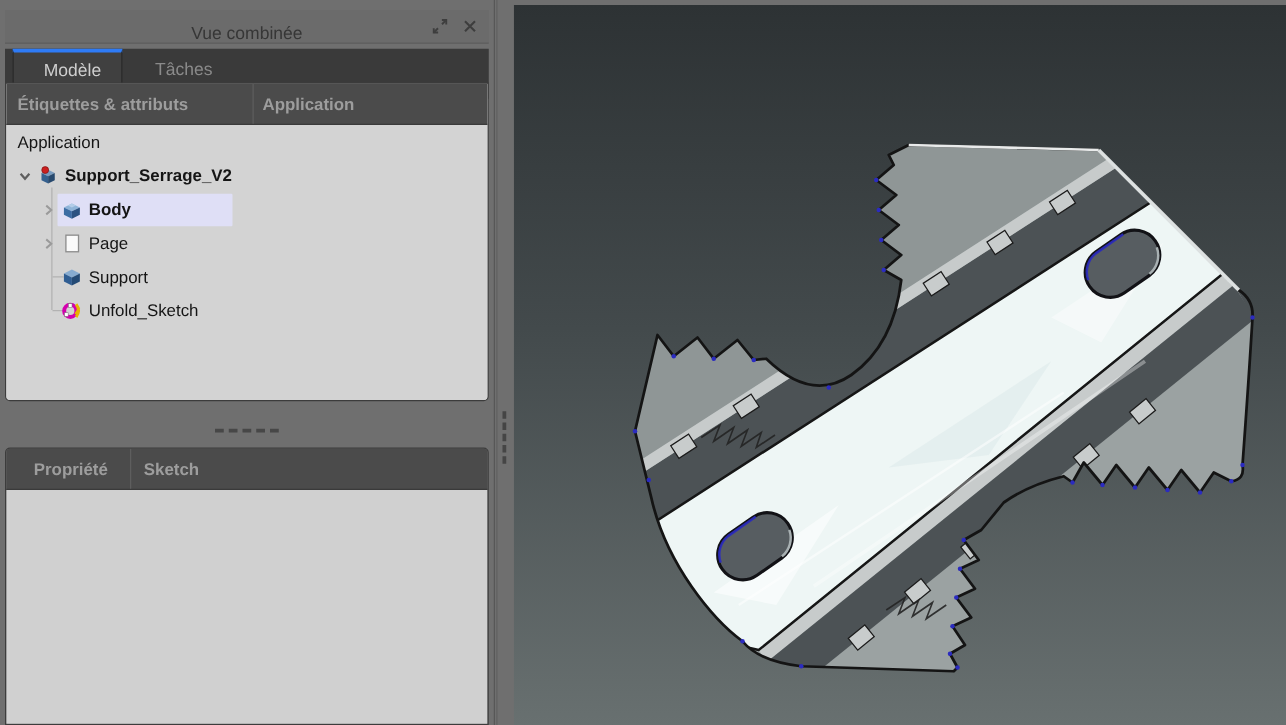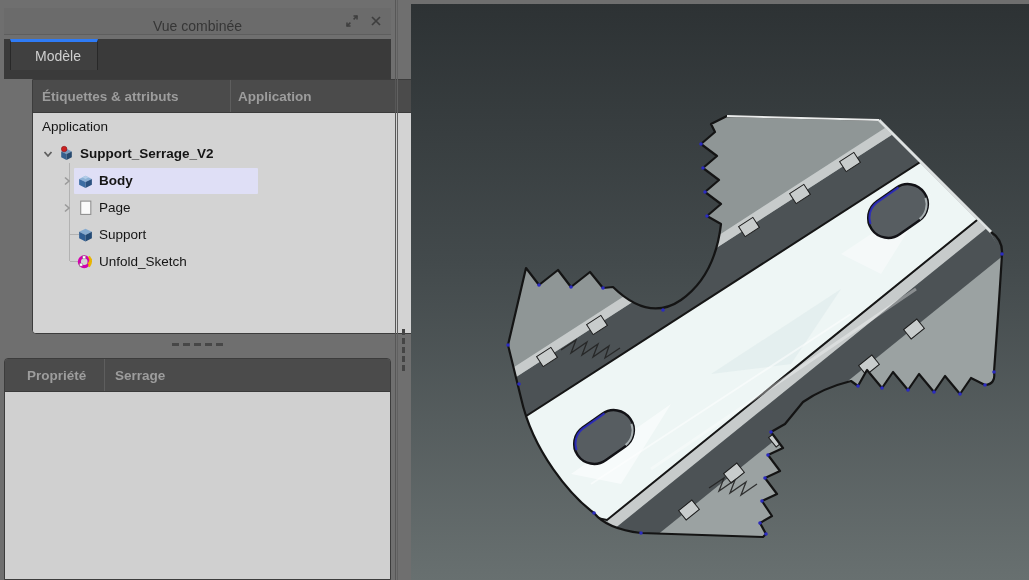--- a/index.html
+++ b/index.html
@@ -32,39 +32,38 @@
     height:31px;display:flex;align-items:center;justify-content:center;
     font-size:14px;cursor:pointer;padding-left:8px;
   }
   .tab.active{
     margin-left:6px;width:88px;background:#404040;color:#cfcfcf;
     border:1px solid #282828;border-top:3px solid var(--accent);border-bottom:none;
   }
   .tab.inactive{width:90px;color:#8a8a8a;}
   
   .treebox{
-    position:absolute;left:4px;top:79px;width:387px;height:255px;
+    position:absolute;left:4px;top:66px;width:387px;height:255px;
     border:1px solid #3c3c3c;border-radius:0 0 4px 4px;overflow:hidden;
     background:var(--tree-bg);
-    margin-left:28px;
   }
   .gridheader{display:flex;background:var(--header-bg);height:33px;align-items:center;
     border-bottom:1px solid #3a3a3a;}
   .gridheader .hcell{font-size:13.5px;font-weight:bold;color:#9d9d9d;padding-left:9px;height:100%;
     display:flex;align-items:center;}
   .treebox .hcell.c1{width:197px;}
   .treebox .hcell.c2{flex:1;border-left:1px solid #5e5e5e;padding-left:7px;}
   .tree-body{position:relative;height:221px;background:var(--tree-bg);}
   .trow{height:27px;display:flex;align-items:center;font-size:13.5px;color:#151515;position:relative;}
   .ind{display:inline-block;height:1px;}
   .expbox{width:14px;height:14px;display:flex;align-items:center;justify-content:center;flex:none;cursor:pointer;}
   .ticon{width:17px;height:17px;margin:0 5px 0 3px;flex:none;}
   .tlabel{white-space:nowrap;}
   .bold{font-weight:bold;}
-  .sel-wrap{display:flex;align-items:center;background:var(--selection);height:26px;width:184px;border-radius:1px;}
+  .sel-wrap{display:flex;align-items:center;background:var(--selection);height:26px;width:140px;border-radius:1px;}
   .vline{position:absolute;left:36px;top:50px;height:98px;border-left:1px solid #b2b2b2;}
   .stub{position:absolute;left:37px;width:9px;height:1px;background:#b2b2b2;}
   
   .hsplitter{position:absolute;left:4px;top:339px;width:387px;height:10px;
     display:flex;align-items:center;justify-content:center;gap:4px;cursor:row-resize;}
   .hsplitter i{display:block;width:7px;height:3px;background:#474747;}
   .vsplitter{position:absolute;left:391px;top:0;width:20px;height:580px;cursor:col-resize;}
   .vsplitter .edge{position:absolute;left:4px;top:0;height:580px;border-left:1px solid #575757;border-right:1px solid #616161;width:3px;}
   .vdots{position:absolute;left:11px;top:329px;display:flex;flex-direction:column;gap:3px;}
   .vdots i{display:block;width:3px;height:6px;background:#454545;}
@@ -99,20 +98,23 @@
         <path d="M3,3 L11,11 M11,3 L3,11"></path>
       </svg>
     </span>
   </span>
 </div>
 
 <div class="tabbar">
   <div class="tab active">
     <span>Modèle</span>
   </div>
+  <div class="tab inactive">
+    <span>Tâches</span>
+  </div>
 </div>
 
 <div class="treebox">
   <div class="gridheader">
     <div class="hcell c1">Étiquettes &amp; attributs</div>
     <div class="hcell c2">Application</div>
   </div>
   <div class="tree-body">
     <div class="vline"></div>
     <div class="stub" style="top:121px"></div>
@@ -210,21 +212,21 @@
   <i></i>
     <i></i>
     <i></i>
     <i></i>
     <i></i>
 </div>
 
 <div class="propbox">
   <div class="gridheader">
     <div class="hcell c1">Propriété</div>
-    <div class="hcell c2">Serrage</div>
+    <div class="hcell c2">Sketch</div>
   </div>
   <div class="prop-body"></div>
 </div>
 
 <div class="vsplitter">
   <div class="edge"></div>
   <div class="vdots">
       <i></i>
       <i></i>
       <i></i>

